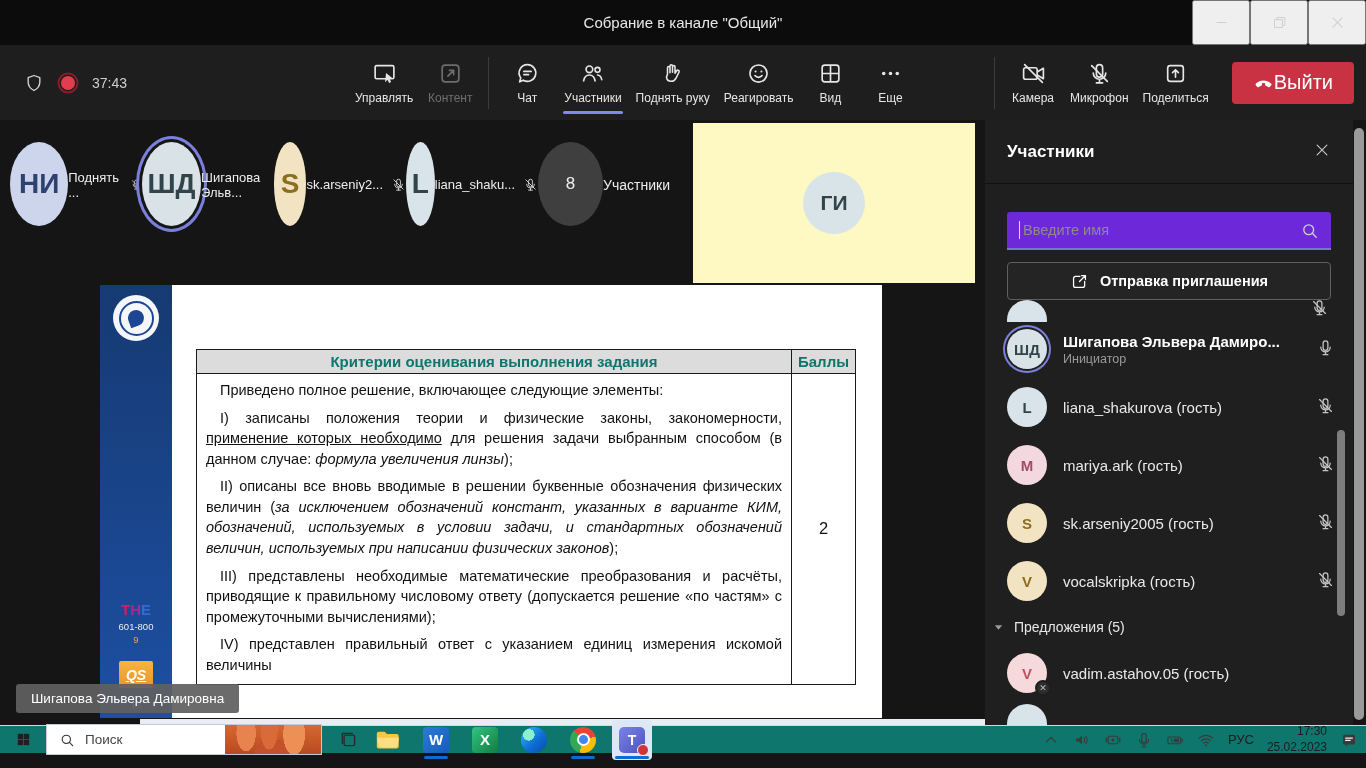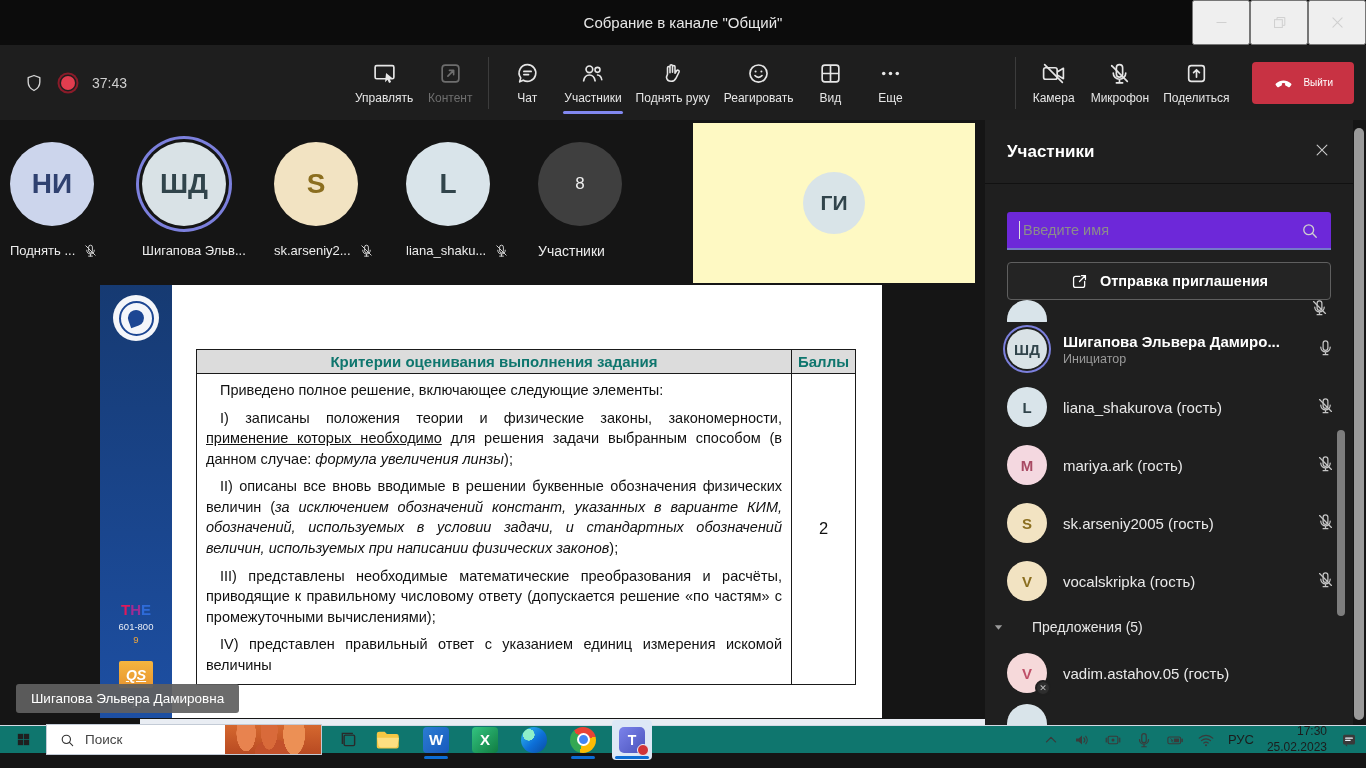--- a/index.html
+++ b/index.html
@@ -18,26 +18,26 @@
   .meta svg{width:20px;height:20px}
   .rec{width:14px;height:14px;border-radius:50%;background:#e13d4f;box-shadow:0 0 0 1.5px #1e1e1e,0 0 0 3.5px #8a1b29}
   .timer{font-size:14px;color:#cfcfcf}
   .tb-center{position:absolute;left:348px;top:0;height:75px;display:flex;align-items:center}
   .tb-right{position:absolute;right:12px;top:0;height:75px;display:flex;align-items:center}
   .tb-btn{position:relative;display:flex;flex-direction:column;align-items:center;gap:5px;color:#e6e6e6;font-size:12px;min-width:60px;padding:0 7px;background:none;border:none;cursor:pointer;font-family:inherit}
   .tb-btn svg{width:25px;height:25px}
   .tb-btn.disabled{color:#6e6e6e}
   .tb-btn.active::after{content:"";position:absolute;bottom:-9px;width:60px;height:3px;border-radius:2px;background:#8288f0}
   .tb-div{width:1px;height:52px;background:#3c3c3c;margin:0 8px}
-  .leave-btn{display:flex;align-items:center;gap:9px;background:#c83243;height:42px;padding:0 21px;border-radius:4px;color:#fff;font-size:10px;border:none;margin-left:16px;cursor:pointer;font-family:inherit}
+  .leave-btn{display:flex;align-items:center;background:#c83243;height:42px;padding:0 21px;border-radius:4px;color:#fff;font-size:20px;border:none;margin-left:16px;cursor:pointer;font-family:inherit}
   .leave-btn svg{width:21px;height:21px}
 
   
   .filmstrip{position:absolute;left:10px;top:126px;display:flex}
-  .fs-tile{width:132px;display:flex;flex-direction:column;align-items:flex-start;cursor:pointer}
+  .fs-tile{width:132px;display:flex;flex-direction:row;align-items:center;cursor:pointer}
   .avatar-big{width:84px;height:84px;border-radius:50%;display:flex;align-items:center;justify-content:center;font-size:28px;font-weight:bold;margin-top:16px}
   .speaking{box-shadow:0 0 0 3px #151515,0 0 0 6px #7c80dd}
   .fs-label{margin-top:17px;display:flex;align-items:center;gap:8px;color:#ededed;font-size:13px}
   .fs-label svg{width:15px;height:15px;color:#cfcfcf}
   .c-ni{background:#ccd5ec;color:#2f4170}
   .c-shd{background:#d9e2e6;color:#31444b}
   .c-s{background:#f2e3c2;color:#8b6e1f}
   .c-l{background:#d9e4ea;color:#31444b}
   .c-count{background:#3f3f3f;color:#efefef;font-size:17px;font-weight:normal}
   .video-tile{position:absolute;left:693px;top:123px;width:282px;height:160px;background:#fef9c3;display:flex;align-items:center;justify-content:center}
@@ -98,21 +98,21 @@
   .av-vo{background:#f2e3c2;color:#8b6e1f}
   .av-va{background:#f6d9da;color:#bf5068}
   .av-partial{background:#d9e4ea}
   .badge{position:absolute;right:-4px;bottom:-3px;width:16px;height:16px;border-radius:50%;background:#2e2e2e;border:2px solid #1f1f1f;color:#bdbdbd;font-size:9px;display:flex;align-items:center;justify-content:center;font-weight:normal}
   .pcol{margin-left:16px;flex:1;min-width:0}
   .pname{color:#e9e9e9;font-size:15px;white-space:nowrap;overflow:hidden;text-overflow:ellipsis}
   .pname.bold{font-weight:bold;color:#fff}
   .prole{font-size:12.5px;color:#9b9b9b;margin-top:2px}
   .pmic{color:#c4c4c4;flex:none;background:none;border:none;cursor:pointer}
   .pmic svg{width:19px;height:19px}
-  .sec{display:flex;align-items:center;gap:28px;height:34px;padding-left:8px;color:#e6e6e6;font-size:14px;cursor:pointer}
+  .sec{display:flex;align-items:center;gap:10px;height:34px;padding-left:8px;color:#e6e6e6;font-size:14px;cursor:pointer}
   .sec svg{width:11px;height:11px;color:#9b9b9b}
   .scroll-inner{position:absolute;left:1337px;top:430px;width:8px;height:186px;background:#7d7d7d;border-radius:4px;cursor:pointer}
   .scroll-outer{position:absolute;left:1354px;top:128px;width:10px;height:592px;background:#9a9a9a;border-radius:5px;cursor:pointer}
 
   
   .taskbar{position:absolute;left:0;top:725px;width:100%;height:28px;background:#0f766e;border-top:1px solid #d3dae4;display:flex;align-items:center}
   .start{width:46px;height:100%;display:flex;align-items:center;justify-content:center;color:#1f1f1f;cursor:pointer}
   .start svg{width:17px;height:17px}
   .tsearch{width:276px;height:31px;background:#fff;border:1px solid #c3cbd6;display:flex;align-items:center;padding-left:12px;gap:10px;color:#454545;font-size:13.5px;overflow:hidden;position:relative;cursor:pointer}
   .tsearch svg{width:16px;height:16px;color:#333}

